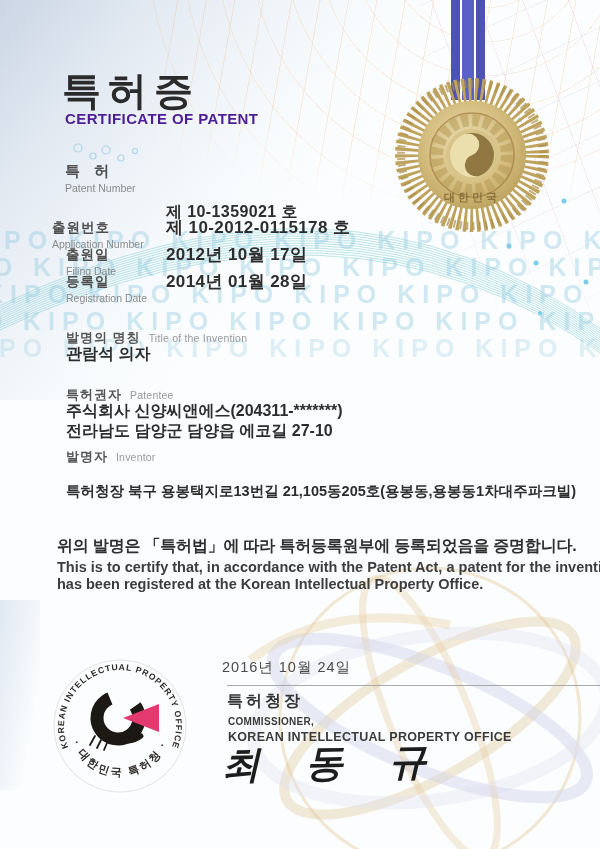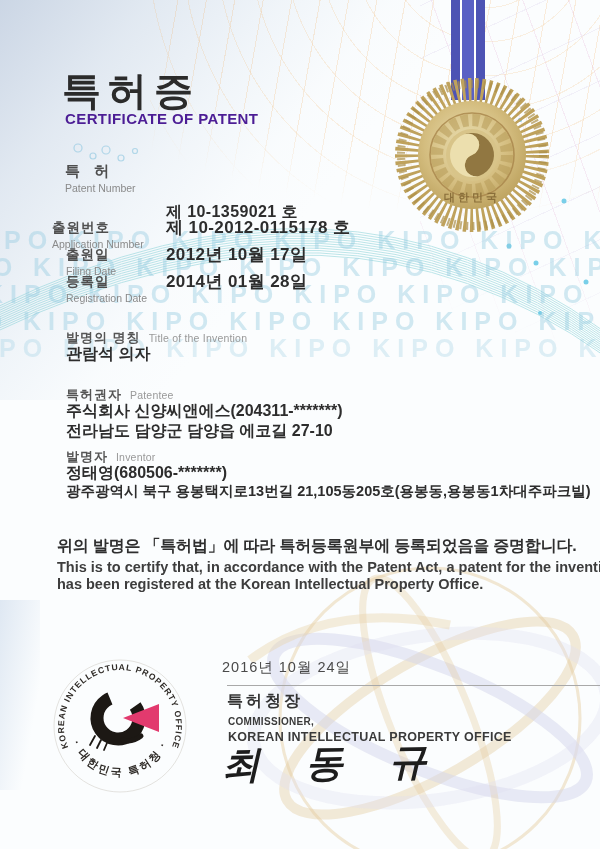--- a/index.html
+++ b/index.html
@@ -183,22 +183,21 @@
 
   <div class="abs sec-lbl" style="left:66px;top:386px;">
     <span>특허권자</span><span class="en">Patentee</span>
   </div>
   <div class="abs sec-val" style="left:66px;top:401px;">주식회사 신양씨앤에스(204311-*******)</div>
   <div class="abs sec-val" style="left:66px;top:421px;">전라남도 담양군 담양읍 에코길  27-10</div>
 
   <div class="abs sec-lbl" style="left:66px;top:448px;">
     <span>발명자</span><span class="en">Inventor</span>
   </div>
-  <div class="abs sec-val" style="left:66px;top:463px;">정태영(680506-*******)</div>
-  <div class="abs sec-val" style="left:66px;top:482px;font-size:14.5px;">광주광역시 북구 용봉택지로13번길 21,105동205호(용봉동,용봉동1차대주파크빌)</div>
+  <div class="abs sec-val" style="left:66px;top:482px;font-size:14.5px;">특허청장 북구 용봉택지로13번길 21,105동205호(용봉동,용봉동1차대주파크빌)</div>
 
   <div class="abs" id="stmt-ko">위의 발명은 「특허법」에 따라 특허등록원부에 등록되었음을 증명합니다.</div>
   <div class="abs stmt-en" style="top:559px;">This is to certify that, in accordance with the Patent Act, a patent for the invention</div>
   <div class="abs stmt-en" style="top:576px;">has been registered at the Korean Intellectual Property Office.</div>
 
   <div class="abs" id="issue-date">2016년 10월 24일</div>
   <div class="abs" id="sig-line"></div>
   <div class="abs" id="office-ko">특허청장</div>
   <div class="abs" id="office-en1">COMMISSIONER,</div>
   <div class="abs" id="office-en2">KOREAN INTELLECTUAL PROPERTY OFFICE</div>

